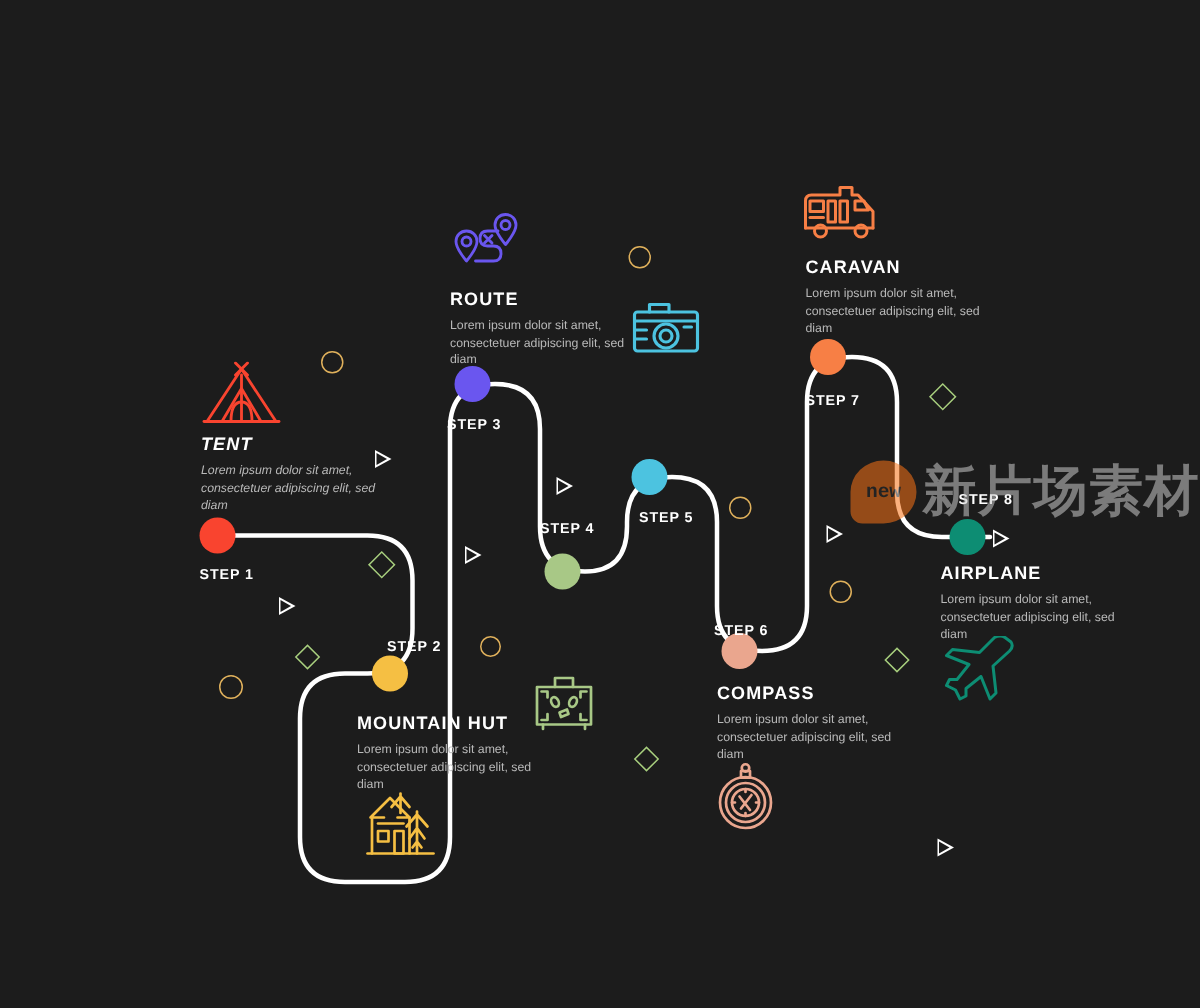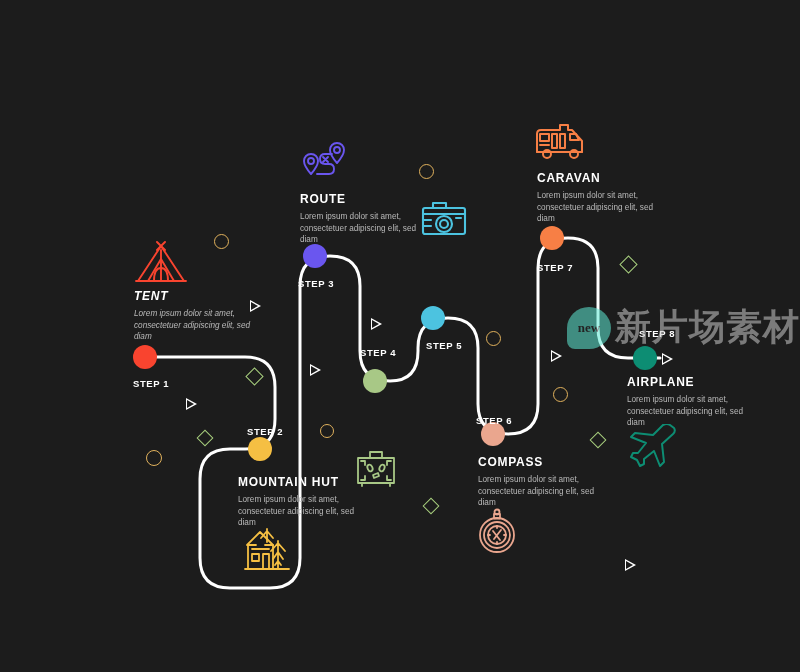--- a/index.html
+++ b/index.html
@@ -103,28 +103,28 @@
     top: 303px;
     display: flex;
     align-items: center;
     opacity: 0.55;
     pointer-events: none;
   }
   #watermark .wm-badge {
     width: 44px;
     height: 42px;
     border-radius: 50% 50% 50% 8px;
-    background: #5eead4;
+    background: #f97316;
     color: #2a2a2a;
     font-size: 13px;
     font-weight: bold;
     display: flex;
     align-items: center;
     justify-content: center;
-    font-family: Liberation Serif, serif;
+    font-family: Liberation Mono, monospace;
   }
   #watermark .wm-text {
     color: #c9c9c9;
     font-size: 36px;
     font-weight: bold;
     margin-left: 4px;
     letter-spacing: 1px;
     font-family: Liberation Sans, sans-serif;
   }
 </style>
@@ -185,21 +185,21 @@
       <div class="deco deco-tri-outline" style="left: 371px; top: 282px;"></div>
       <div class="deco deco-tri-outline" style="left: 551px; top: 302px;"></div>
       <div class="deco deco-tri-outline" style="left: 662px; top: 293px;"></div>
       <div class="deco deco-tri-outline" style="left: 625px; top: 487px;"></div>
     </div>
 
   <div class="layer" id="nodes-layer">
       <div class="node" style="left: 133px; top: 345px; background: rgb(249, 68, 47);"></div>
       <div class="step-label" style="left: 133px; top: 378px;">STEP 1</div>
       <div class="node" style="left: 248px; top: 437px; background: rgb(245, 191, 67);"></div>
-      <div class="step-label" style="left: 247px; top: 426px;">STEP 2</div>
+      <div class="step-label" style="left: 258px; top: 426px;">STEP 2</div>
       <div class="node" style="left: 303px; top: 244px; background: rgb(106, 86, 239);"></div>
       <div class="step-label" style="left: 298px; top: 278px;">STEP 3</div>
       <div class="node" style="left: 363px; top: 369px; background: rgb(168, 200, 134);"></div>
       <div class="step-label" style="left: 360px; top: 347px;">STEP 4</div>
       <div class="node" style="left: 421px; top: 306px; background: rgb(76, 195, 224);"></div>
       <div class="step-label" style="left: 426px; top: 340px;">STEP 5</div>
       <div class="node" style="left: 481px; top: 422px; background: rgb(234, 166, 142);"></div>
       <div class="step-label" style="left: 476px; top: 415px;">STEP 6</div>
       <div class="node" style="left: 540px; top: 226px; background: rgb(247, 127, 69);"></div>
       <div class="step-label" style="left: 537px; top: 262px;">STEP 7</div>

